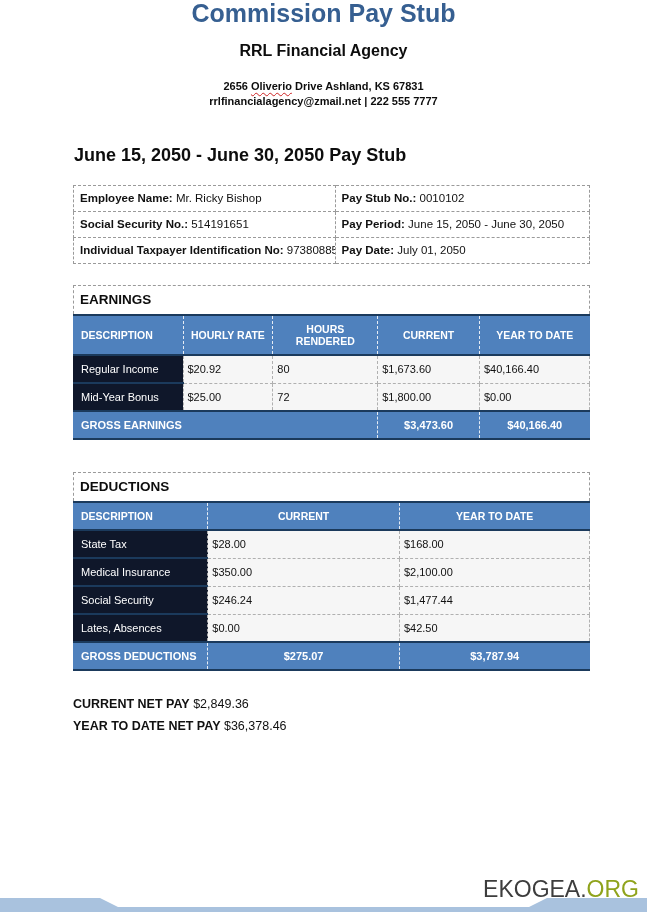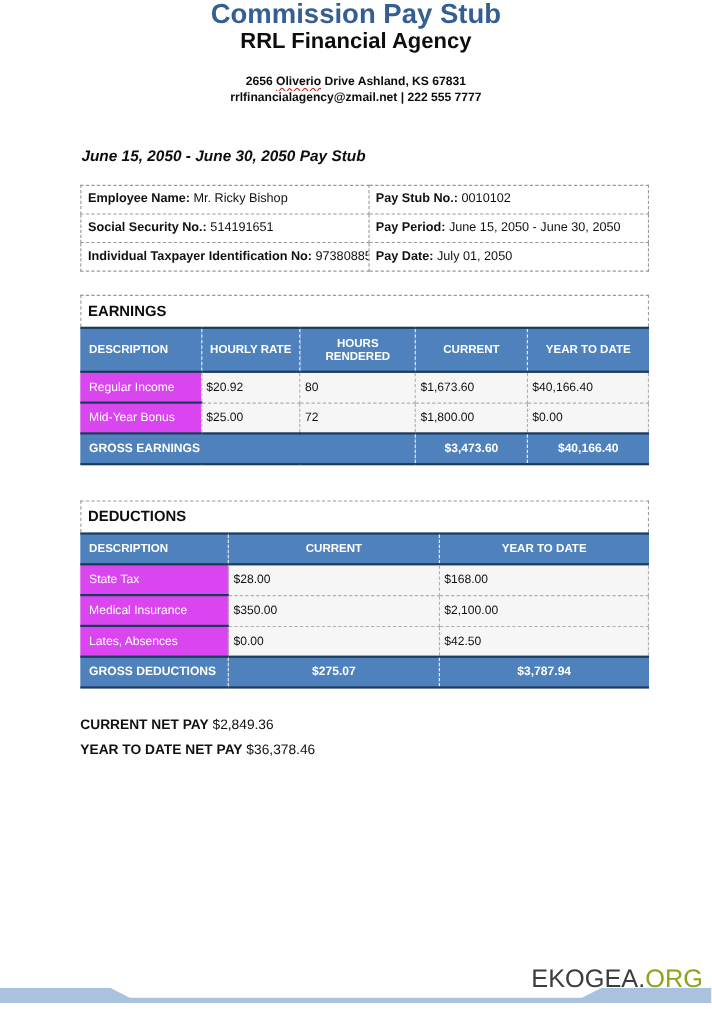--- a/index.html
+++ b/index.html
@@ -4,29 +4,29 @@
 <style>
   html,body { margin:0; padding:0; background:#ffffff; }
   .page {
     position:relative; width:647px; height:917px; margin:0 auto;
     background:#ffffff; overflow:hidden;
     font-family:"Liberation Sans", sans-serif; color:#111;
   }
   
   .doc-header { text-align:center; }
   .doc-title { margin:0; font-size:25px; line-height:27px; font-weight:bold; color:#365f91; }
-  .company   { margin:3px 0 0 0; font-size:20px; line-height:17px; font-weight:bold; color:#0d0d0d; }
+  .company   { margin:15px 0 0 0; font-size:16px; line-height:17px; font-weight:bold; color:#0d0d0d; }
   .address   { margin:20px 0 0 0; font-size:11px; line-height:15px; font-weight:bold; color:#0d0d0d; }
   .misspelled {
     text-decoration:underline wavy #cc2222;
     text-decoration-thickness:1px; text-underline-offset:2px;
   }
   
   .content { width:517px; margin-left:73px; }
-  .period-heading { margin:36px 0 0 1px; font-size:14px; font-weight:bold; color:#0d0d0d;font-style:italic; }
+  .period-heading { margin:36px 0 0 1px; font-size:18px; font-weight:bold; color:#0d0d0d; }
   
   .info-table { width:100%; border-collapse:collapse; table-layout:fixed; margin-top:19px; }
   .info-table td {
     border:1px dashed #9a9a9a; font-size:11.5px; line-height:13px;
     padding:6px 6px 6px 6px; height:12px; vertical-align:middle;
     white-space:nowrap; overflow:hidden;
   }
   .info-label { font-weight:bold; }
   
   .section-box {
@@ -38,21 +38,21 @@
   
   .tbl { width:100%; border-collapse:collapse; table-layout:fixed; }
   .tbl thead th {
     background:#4f81bd; color:#ffffff; font-size:10.5px; font-weight:bold;
     border-top:2px solid #1b3a5c; border-bottom:2px solid #1b3a5c;
     padding:7px 4px; text-align:center;
   }
   .tbl thead th.first { text-align:left; padding-left:8px; }
   .tbl thead th + th { border-left:1px dashed rgba(255,255,255,0.85); }
   .tbl tbody th.rl {
-    background:#d946ef; color:#ffffff; font-size:11px; font-weight:normal;
+    background:#0f172a; color:#ffffff; font-size:11px; font-weight:normal;
     text-align:left; padding:7px 4px 7px 8px;
     border-bottom:2px solid #1b3a5c;
   }
   .tbl tbody td {
     background:#f6f6f6; color:#111; font-size:11px; text-align:left;
     border:1px dashed #b0b0b0; padding:7px 4px;
   }
   .tbl tfoot td {
     background:#4f81bd; color:#ffffff; font-size:11px; font-weight:bold;
     border-top:2px solid #1b3a5c; border-bottom:2px solid #1b3a5c;
@@ -176,20 +176,25 @@
             <th class="rl">State Tax</th>
             <td>$28.00</td>
             <td>$168.00</td>
           </tr>
           <tr>
             <th class="rl">Medical Insurance</th>
             <td>$350.00</td>
             <td>$2,100.00</td>
           </tr>
           <tr>
+            <th class="rl">Social Security</th>
+            <td>$246.24</td>
+            <td>$1,477.44</td>
+          </tr>
+          <tr>
             <th class="rl">Lates, Absences</th>
             <td>$0.00</td>
             <td>$42.50</td>
           </tr>
         </tbody>
         <tfoot>
           <tr>
             <td class="total-label">GROSS DEDUCTIONS</td>
             <td>$275.07</td>
             <td>$3,787.94</td>

